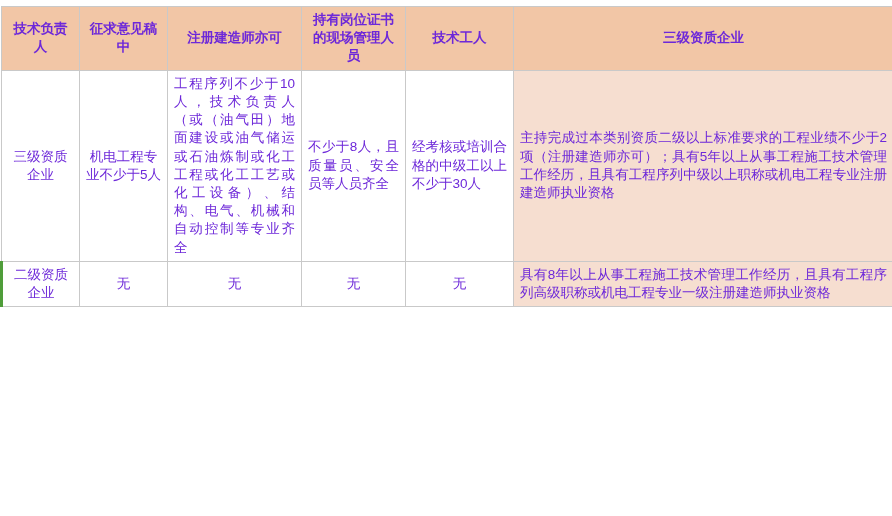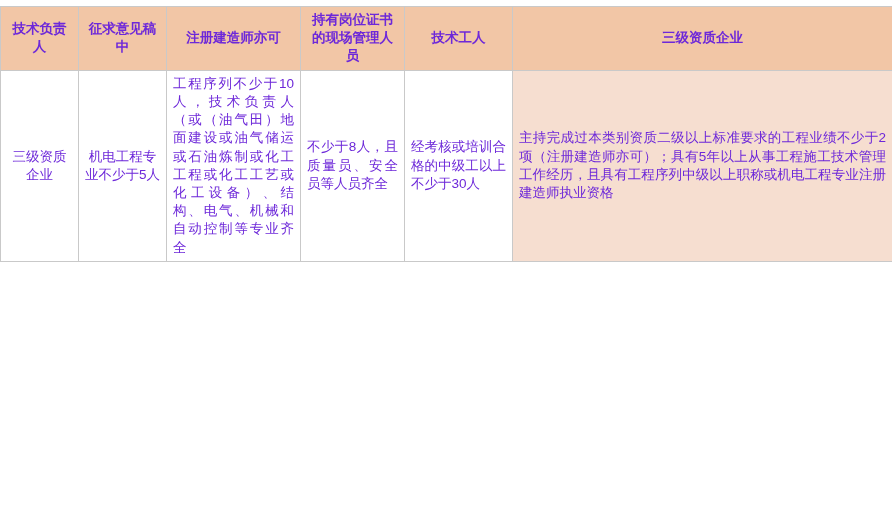--- a/index.html
+++ b/index.html
@@ -93,16 +93,24 @@
 
     <tr>
       <td class="rowlabel cell-center">三级资质企业</td>
       <td class="cell-center">机电工程专业不少于5人</td>
       <td class="cell-just">工程序列不少于10人，技术负责人（或（油气田）地面建设或油气储运或石油炼制或化工工程或化工工艺或化工设备）、结构、电气、机械和自动控制等专业齐全</td>
       <td class="cell-just">不少于8人，且质量员、安全员等人员齐全</td>
       <td class="cell-just">经考核或培训合格的中级工以上不少于30人</td>
       <td class="cell-just shaded">主持完成过本类别资质二级以上标准要求的工程业绩不少于2项（注册建造师亦可）；具有5年以上从事工程施工技术管理工作经历，且具有工程序列中级以上职称或机电工程专业注册建造师执业资格</td>
     </tr>
 
+    <tr>
+      <td class="rowlabel cell-center rowlabel-accent">二级资质企业</td>
+      <td class="cell-center">无</td>
+      <td class="cell-center">无</td>
+      <td class="cell-center">无</td>
+      <td class="cell-center">无</td>
+      <td class="cell-just shaded">具有8年以上从事工程施工技术管理工作经历，且具有工程序列高级职称或机电工程专业一级注册建造师执业资格</td>
+    </tr>
 
 
   </tbody>
 </table>
 
 </body></html>

